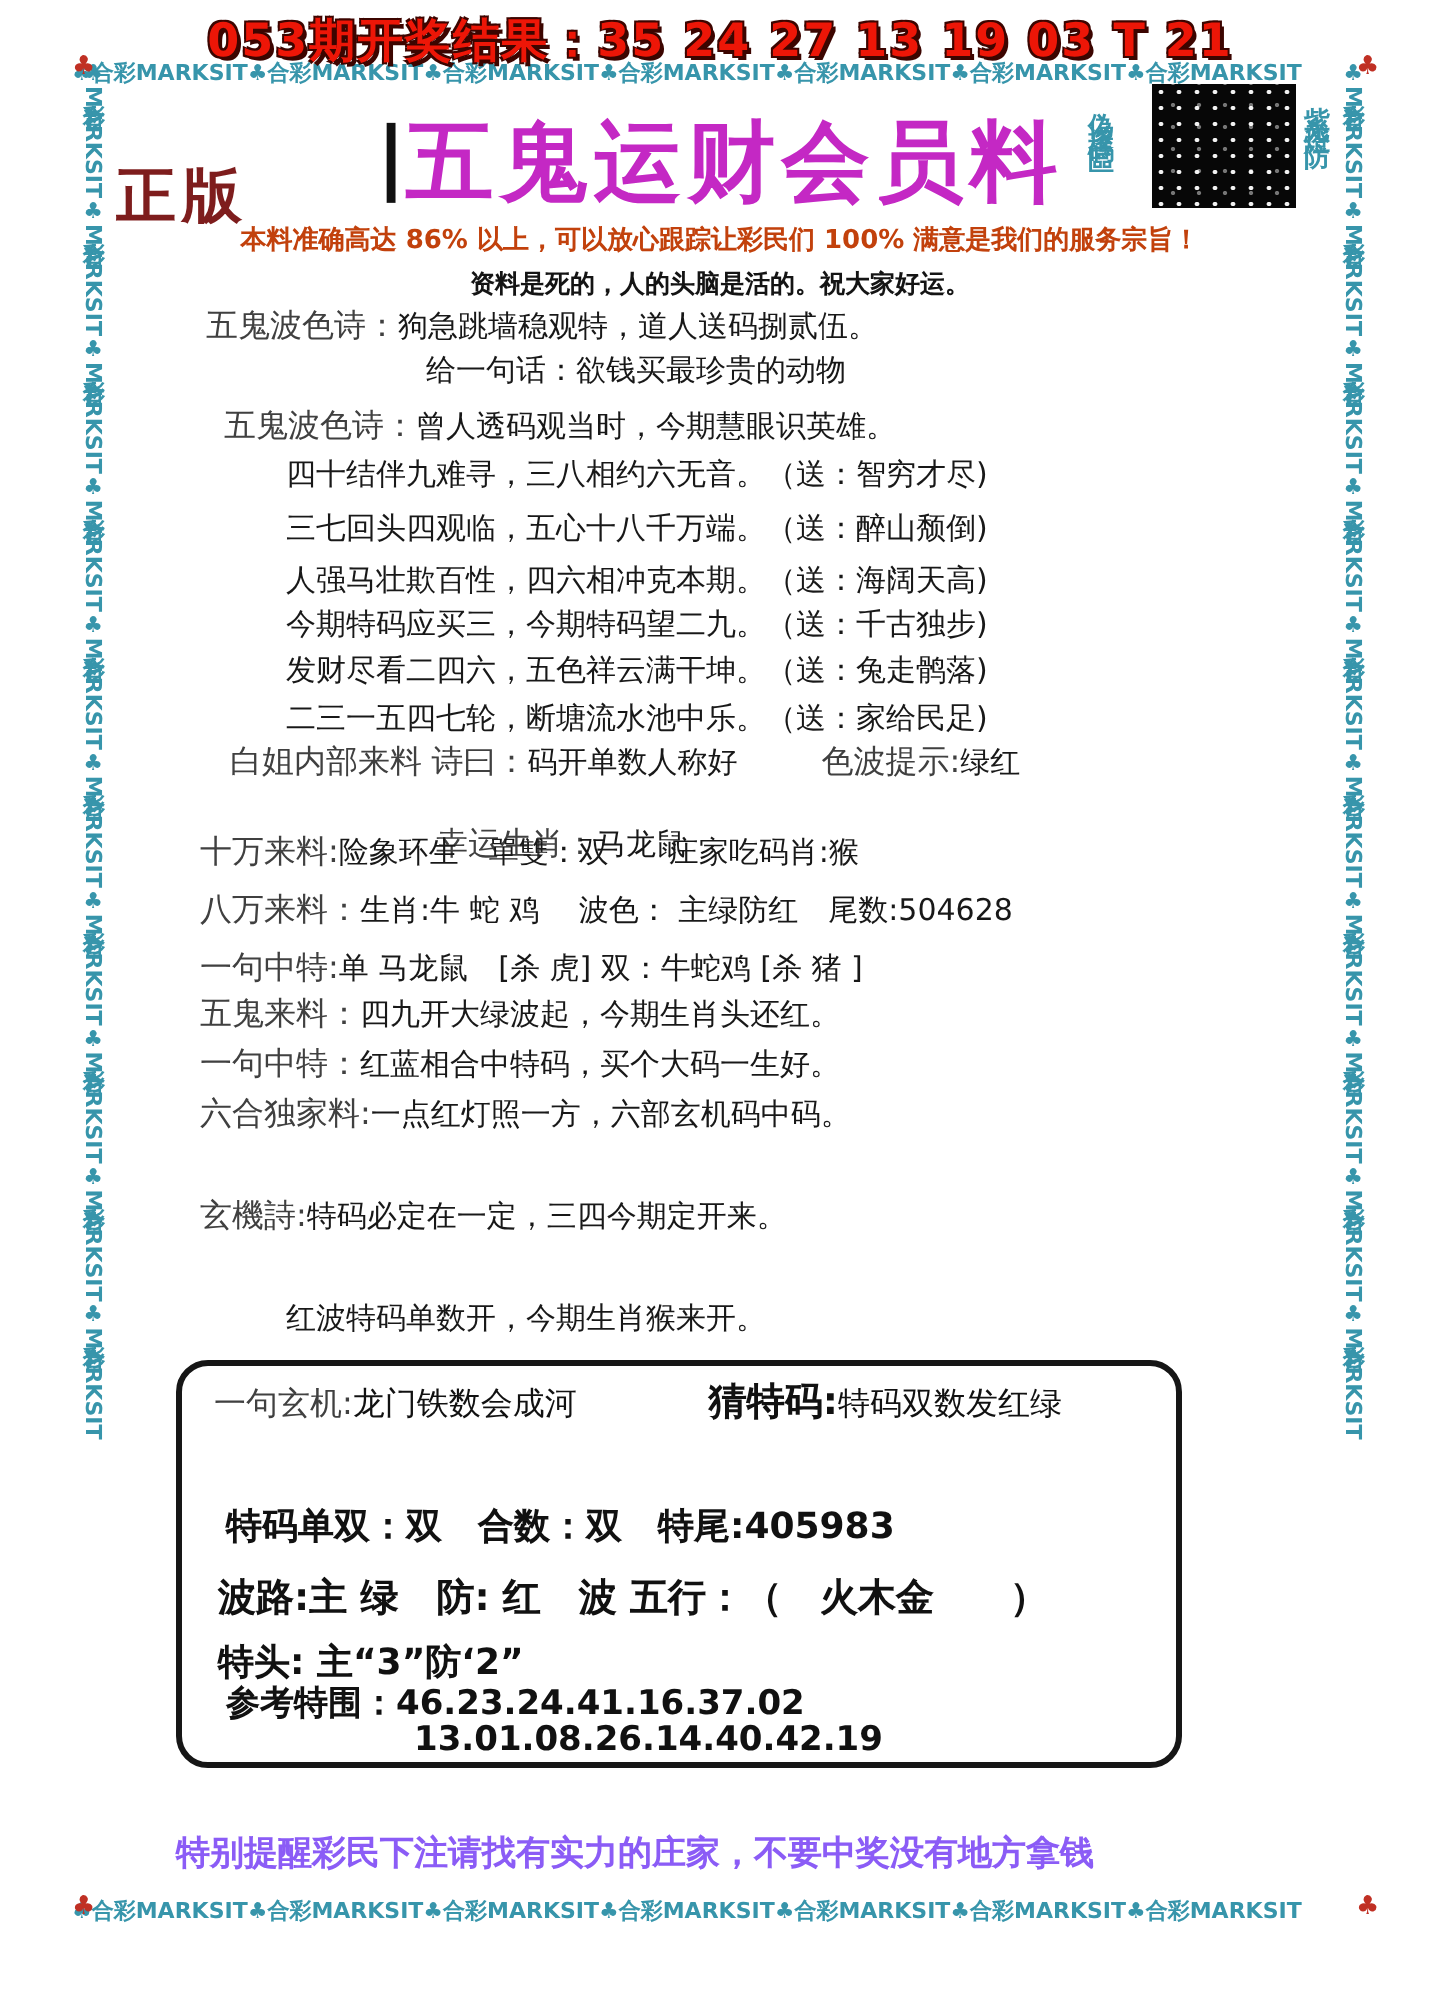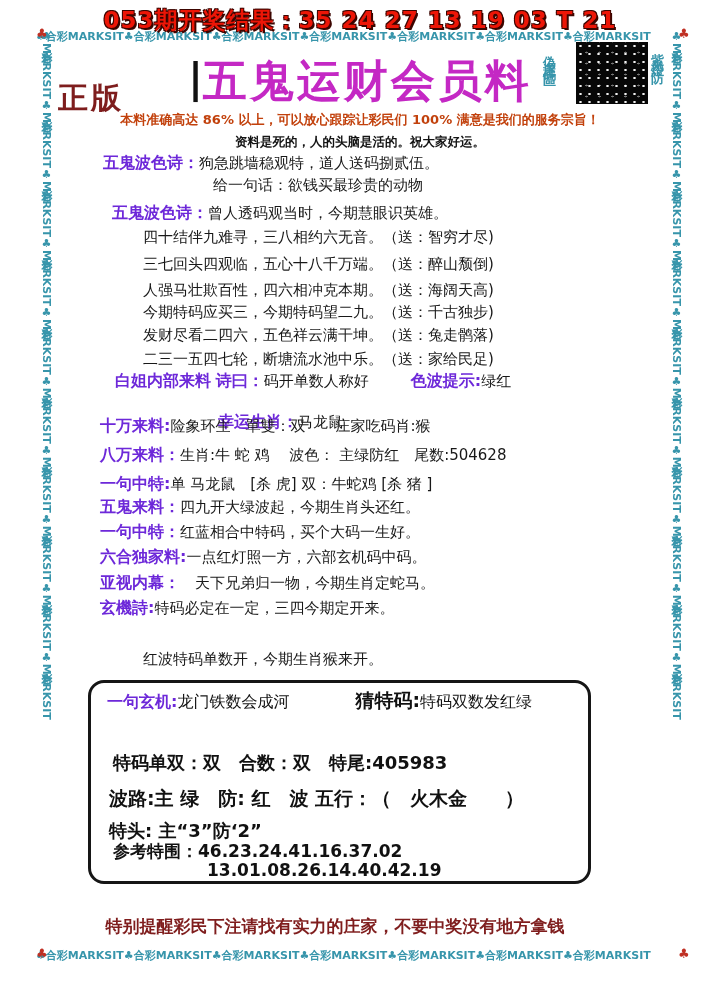--- a/index.html
+++ b/index.html
@@ -37,38 +37,38 @@
         font-size:13px;letter-spacing:6px;}
   .anti-left{left:540px;top:46px;}
   .anti-right{left:648px;top:42px;}
   .slogan{position:absolute;left:0;top:111px;width:720px;text-align:center;
           font-size:13px;font-weight:bold;color:#c2410c;}
   .motto{position:absolute;left:0;top:134px;width:720px;text-align:center;
          font-size:12.5px;font-weight:bold;color:#141414;}
 
   
   .line{position:absolute;white-space:nowrap;font-size:15px;color:#181818;}
-  .lbl{font-weight:bold;font-size:16px;color:#6d28d9;}
+  .lbl{font-weight:normal;font-size:16px;color:#404040;}
   .gap{display:inline-block;width:42px;}
 
   
   .quote-box{position:absolute;left:88px;top:680px;width:497px;height:198px;
              border:3px solid #161616;border-radius:16px;background:#ffffff;}
   .bline{position:absolute;white-space:nowrap;color:#111;}
   .b-l1{left:16px;top:5px;font-size:16px;}
   .b-l1 .big{font-size:19px;font-weight:bold;}
   .b-l2{left:14px;top:33px;font-size:21px;font-weight:bold;}
   .b-l3{left:22px;top:68px;font-size:18px;font-weight:bold;}
   .b-l4{left:18px;top:103px;font-size:19px;font-weight:bold;}
   .b-l5{left:18px;top:136px;font-size:18px;font-weight:bold;}
   .b-l6{left:22px;top:157px;font-size:17px;font-weight:bold;}
   .b-l7{left:116px;top:177px;font-size:17px;font-weight:bold;}
 
-  .footer{position:absolute;left:88px;top:915px;width:494px;text-align:center;
-          font-size:17px;font-weight:bold;color:#7f1d1d;white-space:nowrap;}
+  .footer{position:absolute;left:88px;top:915px;width:494px;text-align:left;
+          font-size:17px;font-weight:bold;color:#8b5cf6;white-space:nowrap;}
 </style>
 </head>
 <body>
 
 <div class="stage">
 
   <div class="headline">053期开奖结果：35 24 27 13 19 03 T 21</div>
 
   <div class="frame-h frame-top">♣合彩MARKSIT♣合彩MARKSIT♣合彩MARKSIT♣合彩MARKSIT♣合彩MARKSIT♣合彩MARKSIT♣合彩MARKSIT</div>
   <div class="frame-h frame-bottom">♣合彩MARKSIT♣合彩MARKSIT♣合彩MARKSIT♣合彩MARKSIT♣合彩MARKSIT♣合彩MARKSIT♣合彩MARKSIT</div>
@@ -100,21 +100,20 @@
 
   <div class="line" style="left:115px;top:371px;"><span class="lbl">白姐内部来料</span>&nbsp;<span class="lbl">诗曰：</span><span>码开单数人称好</span><span class="gap"></span><span class="lbl">色波提示:</span><span>绿红</span></div>
   <div class="line" style="left:218px;top:412px;"><span class="lbl">幸运生肖：</span><span>马龙鼠</span></div>
 
   <div class="line" style="left:100px;top:416px;"><span class="lbl">十万来料:</span><span>险象环生　單雙：双　　庄家吃码肖:猴</span></div>
   <div class="line" style="left:100px;top:445px;"><span class="lbl">八万来料：</span><span>生肖:牛 蛇 鸡　 波色： 主绿防红　尾数:504628</span></div>
   <div class="line" style="left:100px;top:474px;"><span class="lbl">一句中特:</span><span>单 马龙鼠　[杀 虎] 双：牛蛇鸡 [杀 猪 ]</span></div>
   <div class="line" style="left:100px;top:497px;"><span class="lbl">五鬼来料：</span><span>四九开大绿波起，今期生肖头还红。</span></div>
   <div class="line" style="left:100px;top:522px;"><span class="lbl">一句中特：</span><span>红蓝相合中特码，买个大码一生好。</span></div>
   <div class="line" style="left:100px;top:547px;"><span class="lbl">六合独家料:</span><span>一点红灯照一方，六部玄机码中码。</span></div>
-  <div class="line" style="left:100px;top:573px;"><span class="lbl">亚视内幕：</span><span>　天下兄弟归一物，今期生肖定蛇马。</span></div>
   <div class="line" style="left:100px;top:598px;"><span class="lbl">玄機詩:</span><span>特码必定在一定，三四今期定开来。</span></div>
 
   <div class="line" style="left:143px;top:650px;">红波特码单数开，今期生肖猴来开。</div>
 
   <div class="quote-box">
     <div class="bline b-l1"><span class="lbl">一句玄机:</span><span>龙门铁数会成河</span><span class="gap" style="width:66px;"></span><span class="big">猜特码:</span><span>特码双数发红绿</span></div>
     <div class="bline b-l3">特码单双：双　合数：双　特尾:405983</div>
     <div class="bline b-l4">波路:主 绿　防: 红　波 五行：（　火木金　　）</div>
     <div class="bline b-l5">特头: 主“3”防‘2”</div>
     <div class="bline b-l6"><span>参考特围：</span><span>46.23.24.41.16.37.02</span></div>

